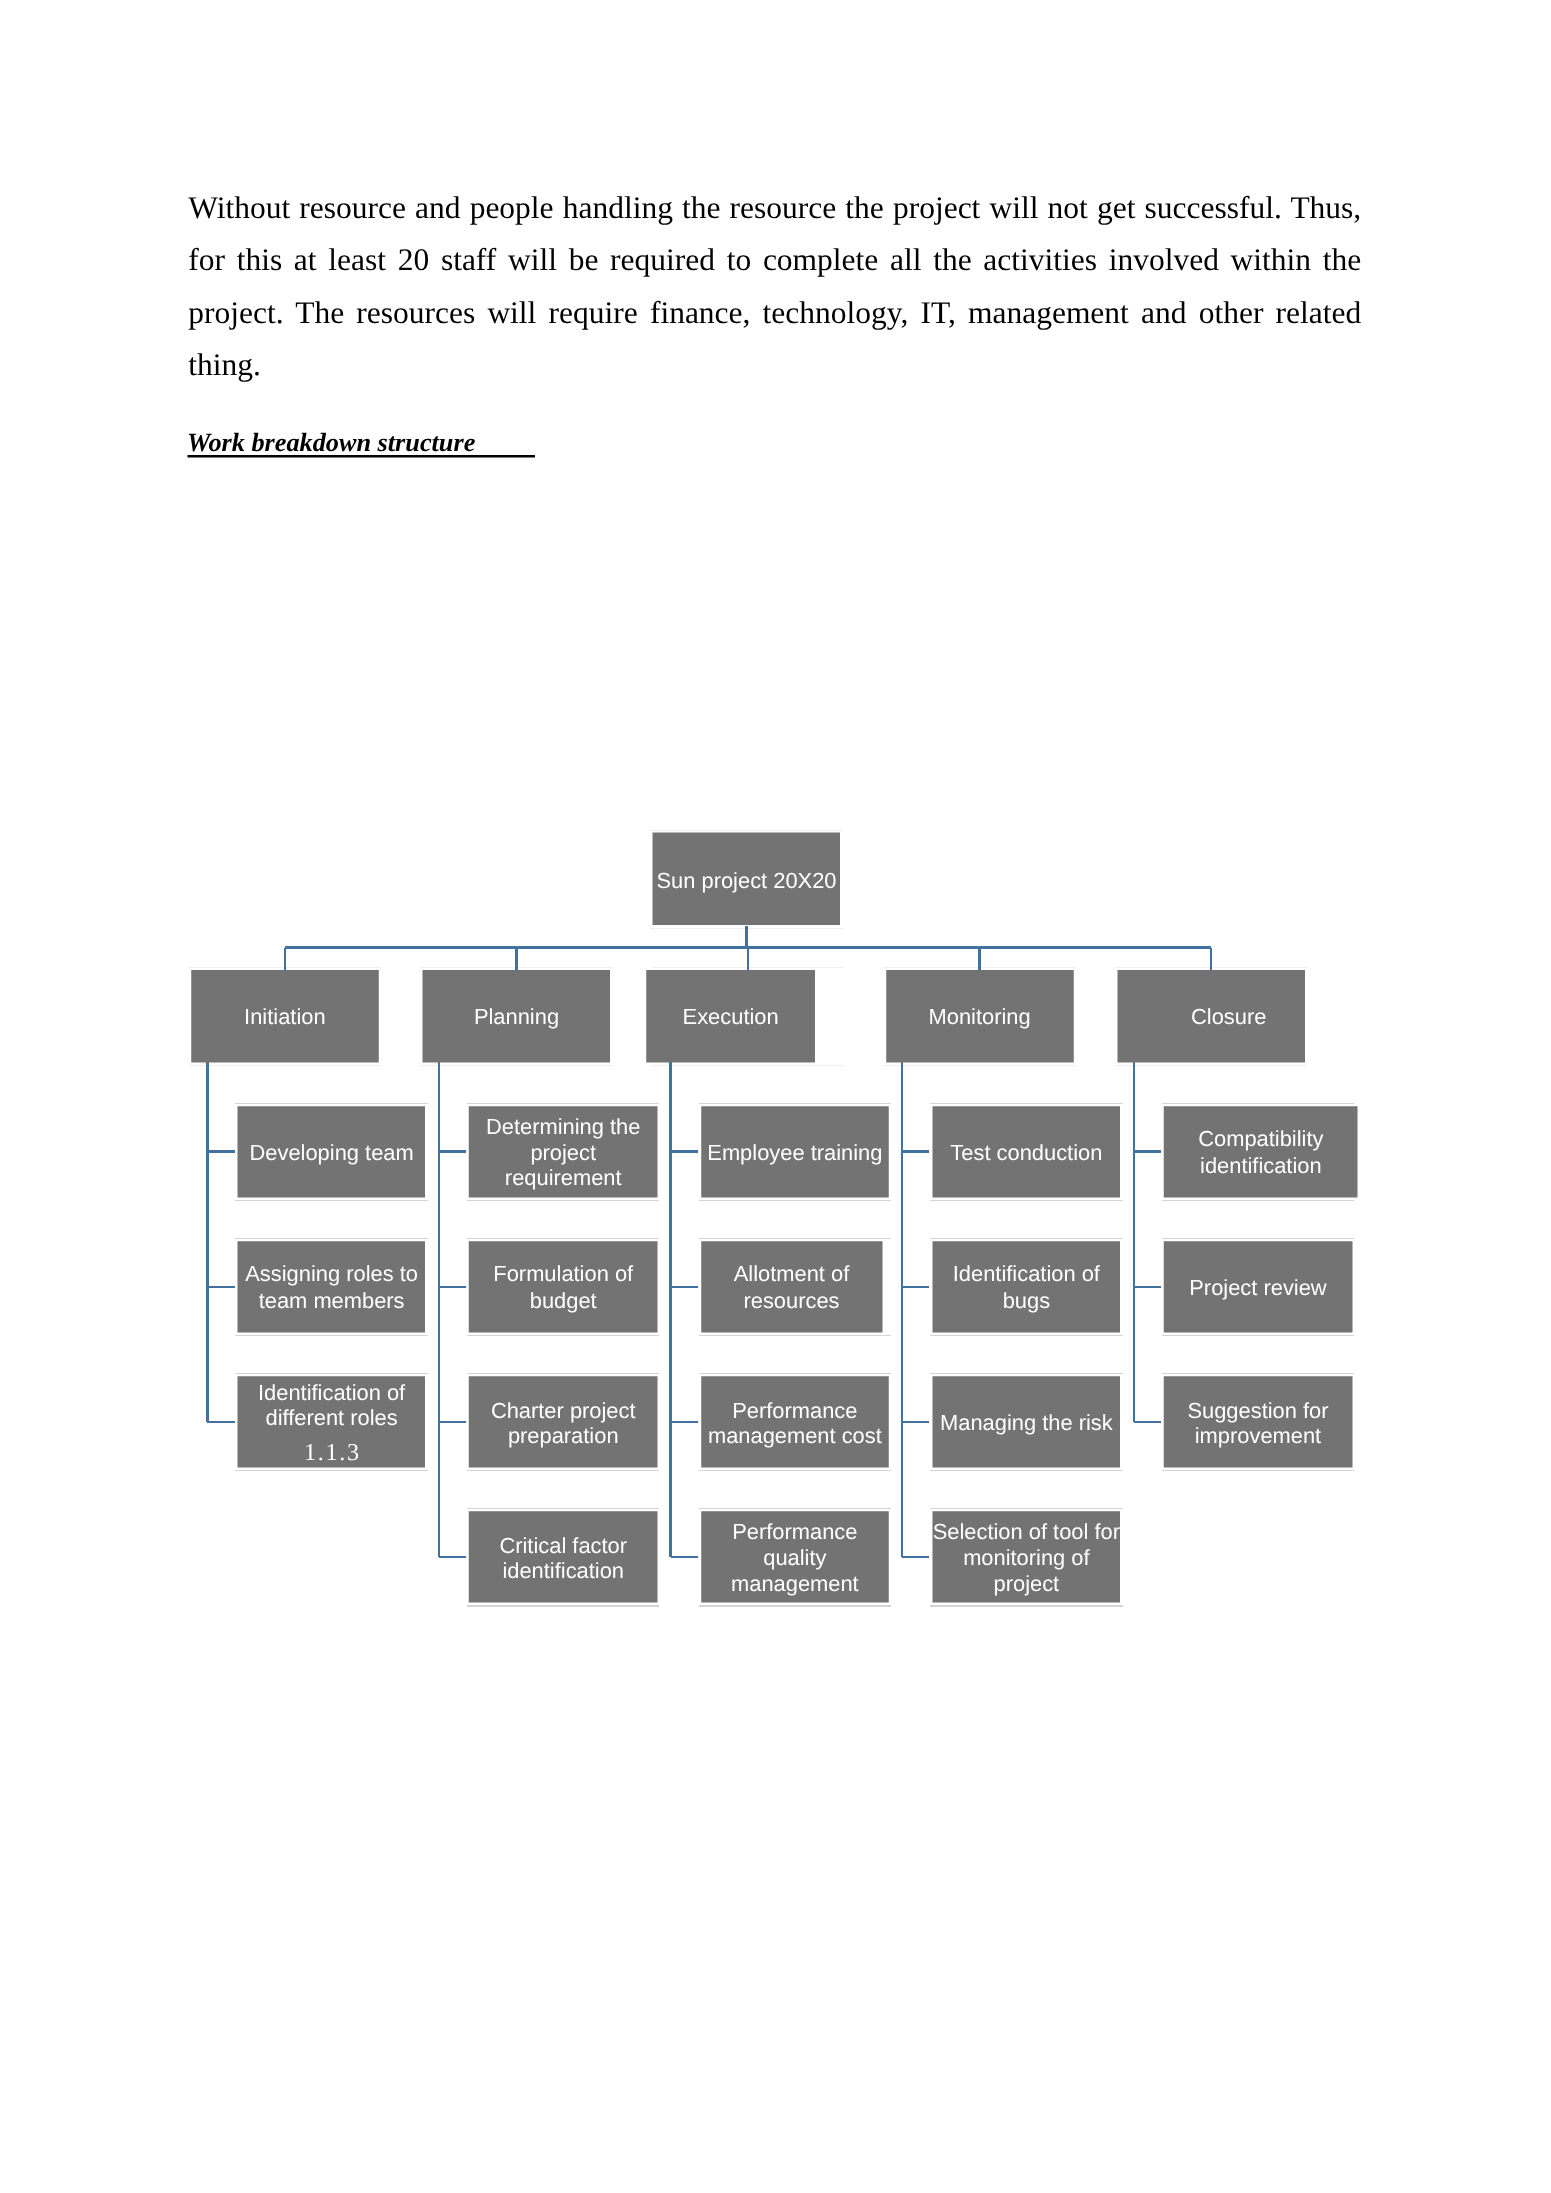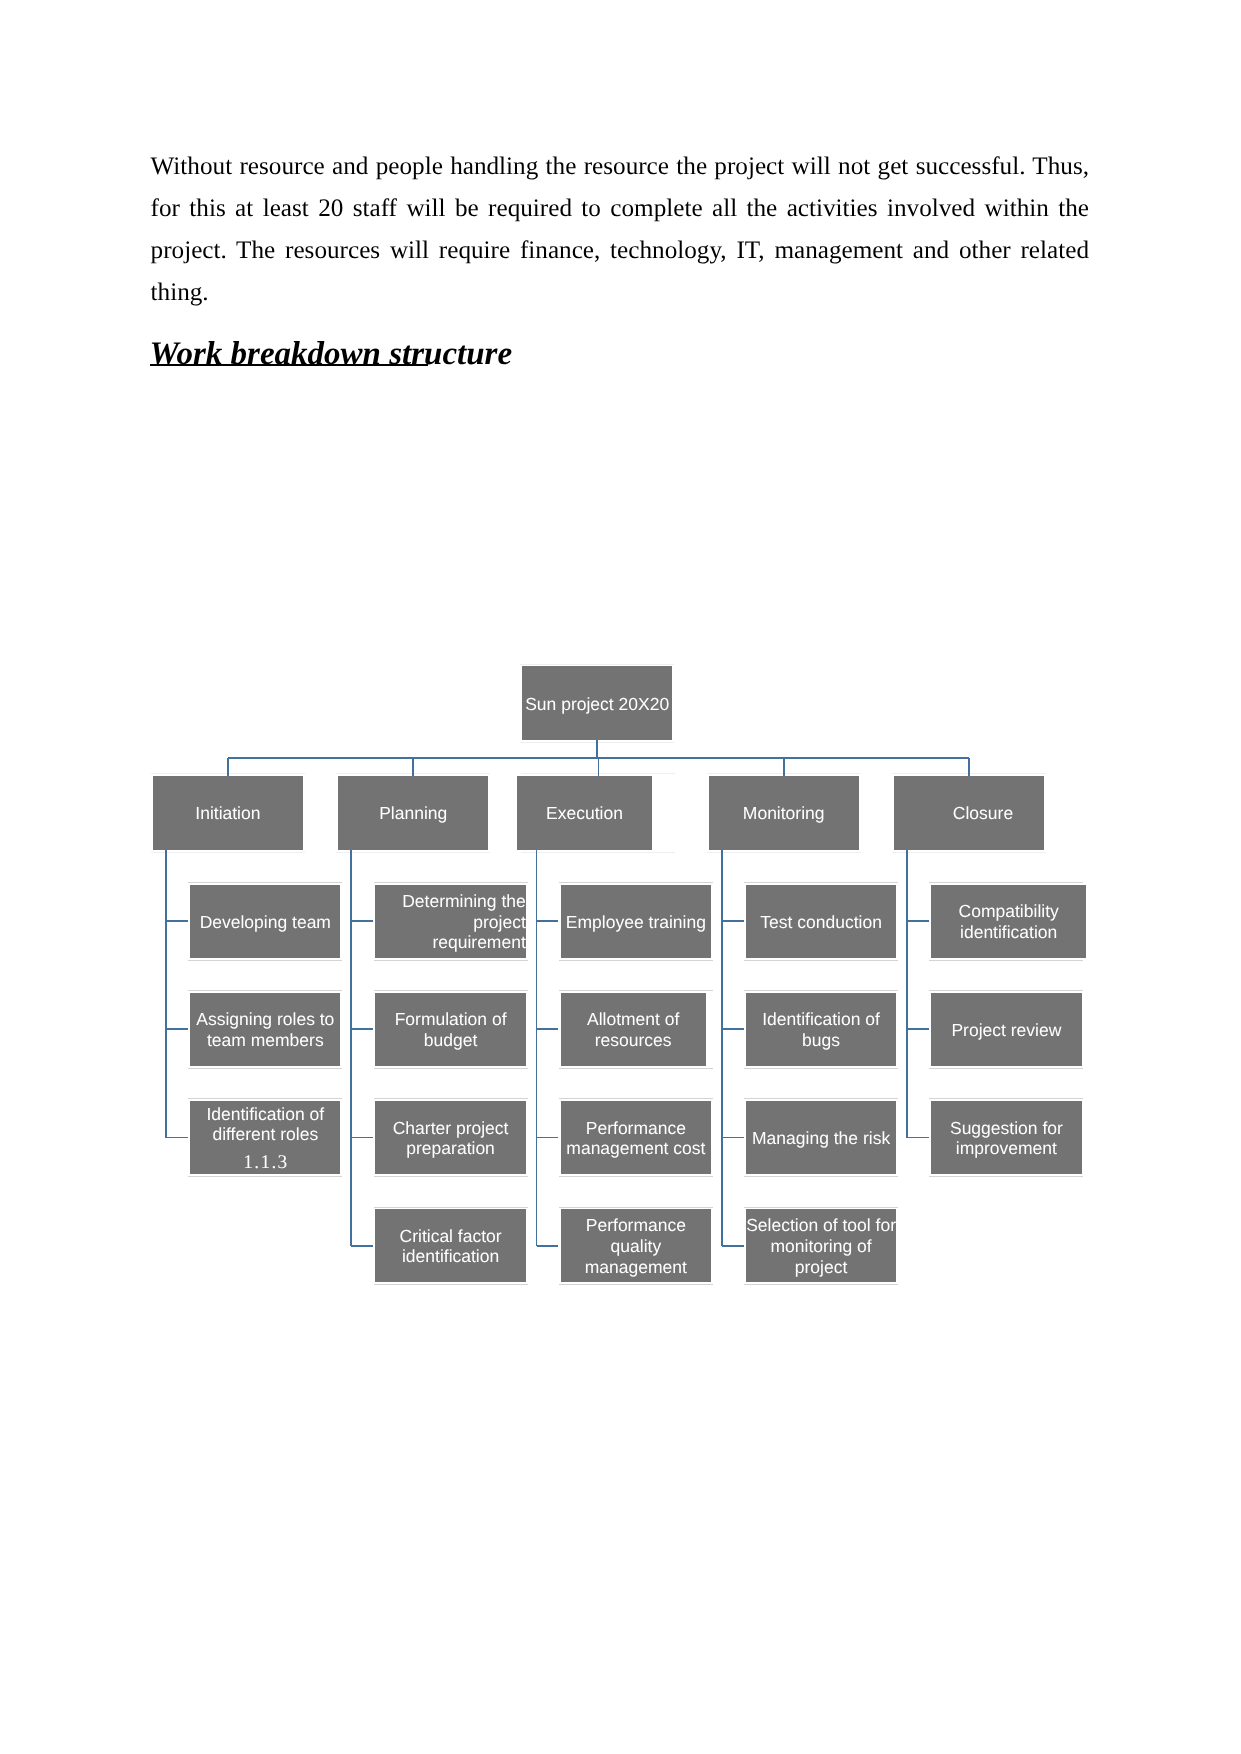--- a/index.html
+++ b/index.html
@@ -23,21 +23,21 @@
     font-size:25.2px;
     line-height:42px;
     text-align:justify;
     text-justify:inter-word;
     color:#000000;
   }
   .para::after { content:""; display:inline-block; width:100%; }
   .heading {
     position:absolute;
     left:149.6px; top:332.9px;
-    font-size:33px;
+    font-size:21px;
     line-height:42px;
     font-weight:bold;
     font-style:italic;
     color:#000000;
     white-space:nowrap;
     text-align:center;
   }
   .heading-rule {
     position:absolute;
     left:150.1px; top:364.1px;
@@ -188,21 +188,21 @@
         <div class="node node-l2" title="Assigning roles to team members" style="left: 190.1px; top: 992.6px; width: 150.4px; height: 73.6px;">
           <span class="node-text"><span class="node-line">Assigning roles to</span><br><span class="node-line">team members</span></span>
         </div>
         <div class="node node-l2 has-code" title="Identification of different roles" style="left: 190.1px; top: 1100.7px; width: 150.4px; height: 73.6px;">
           <span class="node-text"><span class="node-line">Identification of</span><br><span class="node-line">different roles</span></span>
           <span class="subcode">1.1.3</span>
         </div>
         <div class="node node-l1" title="Planning" style="left: 338px; top: 775.7px; width: 150.4px; height: 74.2px;">
           <span class="node-text"><span class="node-line">Planning</span></span>
         </div>
-        <div class="node node-l2" title="Determining the project requirement" style="left: 375.4px; top: 884.5px; width: 150.4px; height: 73.6px; text-align: right;">
+        <div class="node node-l2" title="Determining the project requirement" style="left: 375.4px; top: 884.5px; width: 150.4px; height: 73.6px;">
           <span class="node-text"><span class="node-line">Determining the</span><br><span class="node-line">project</span><br><span class="node-line">requirement</span></span>
         </div>
         <div class="node node-l2" title="Formulation of budget" style="left: 375.4px; top: 992.6px; width: 150.4px; height: 73.6px;">
           <span class="node-text"><span class="node-line">Formulation of</span><br><span class="node-line">budget</span></span>
         </div>
         <div class="node node-l2" title="Charter project preparation" style="left: 375.4px; top: 1100.7px; width: 150.4px; height: 73.6px;">
           <span class="node-text"><span class="node-line">Charter project</span><br><span class="node-line">preparation</span></span>
         </div>
         <div class="node node-l2" title="Critical factor identification" style="left: 375.4px; top: 1208.8px; width: 150.4px; height: 73.6px;">
           <span class="node-text"><span class="node-line">Critical factor</span><br><span class="node-line">identification</span></span>

